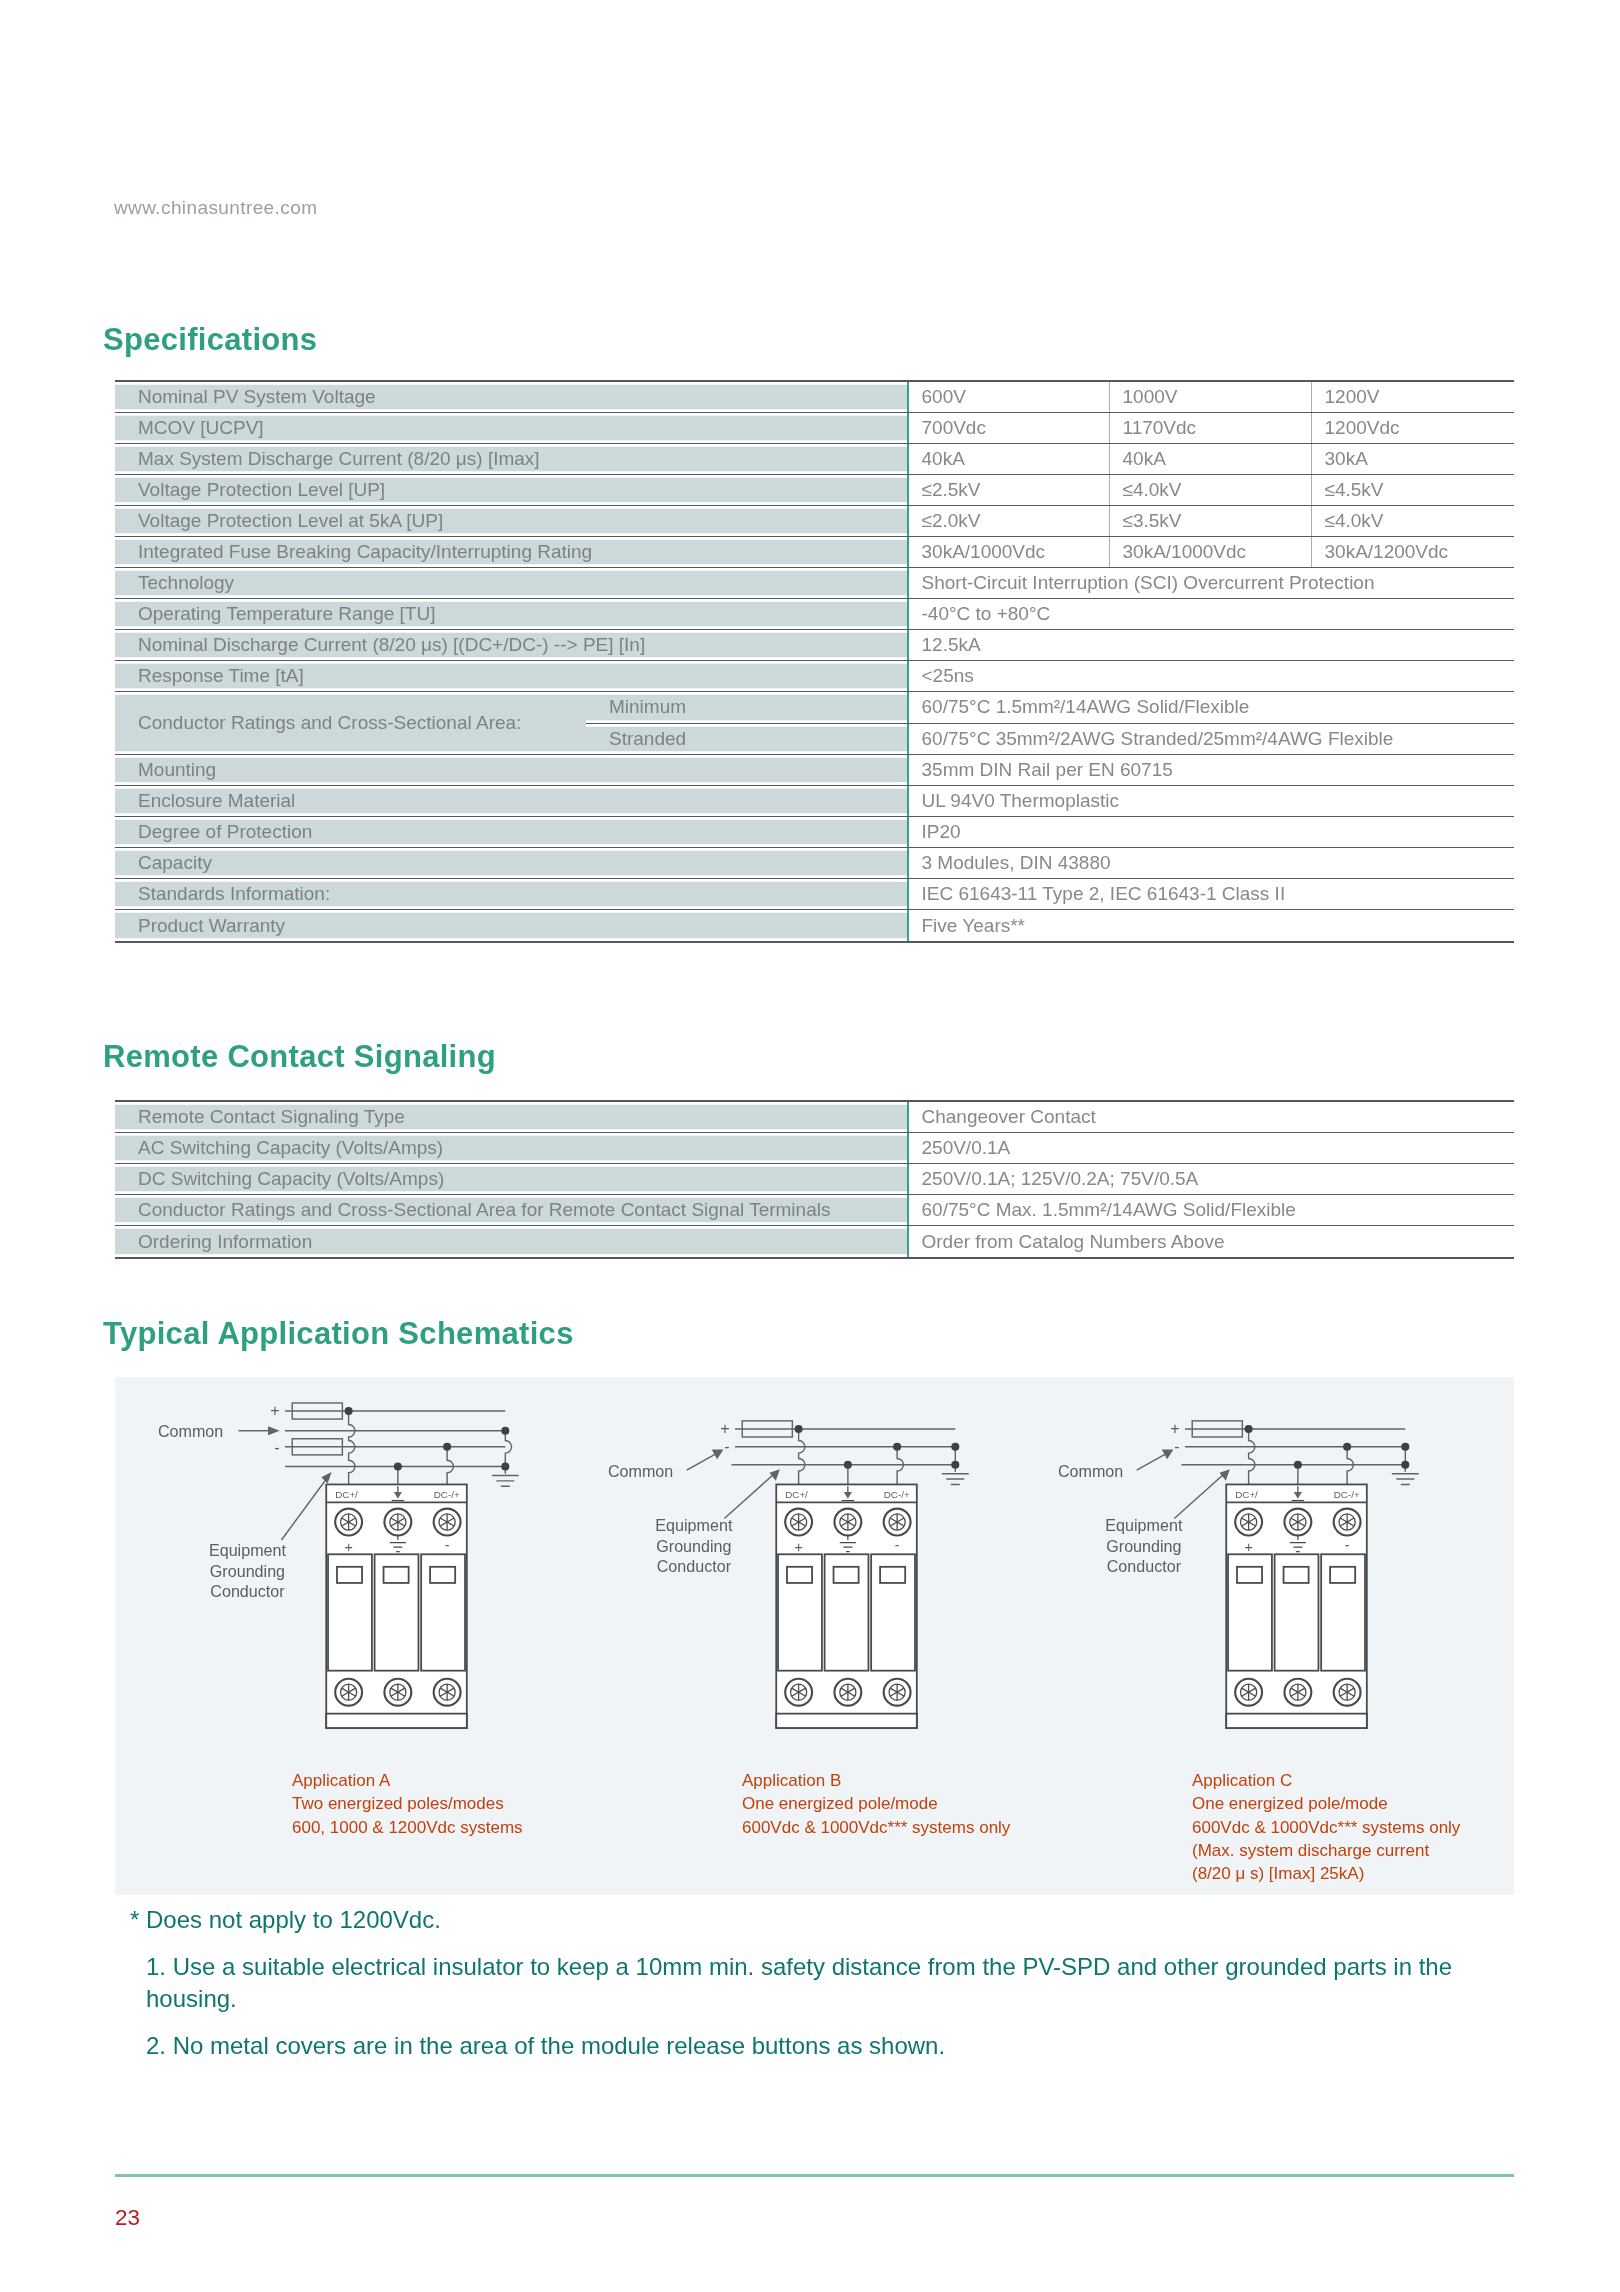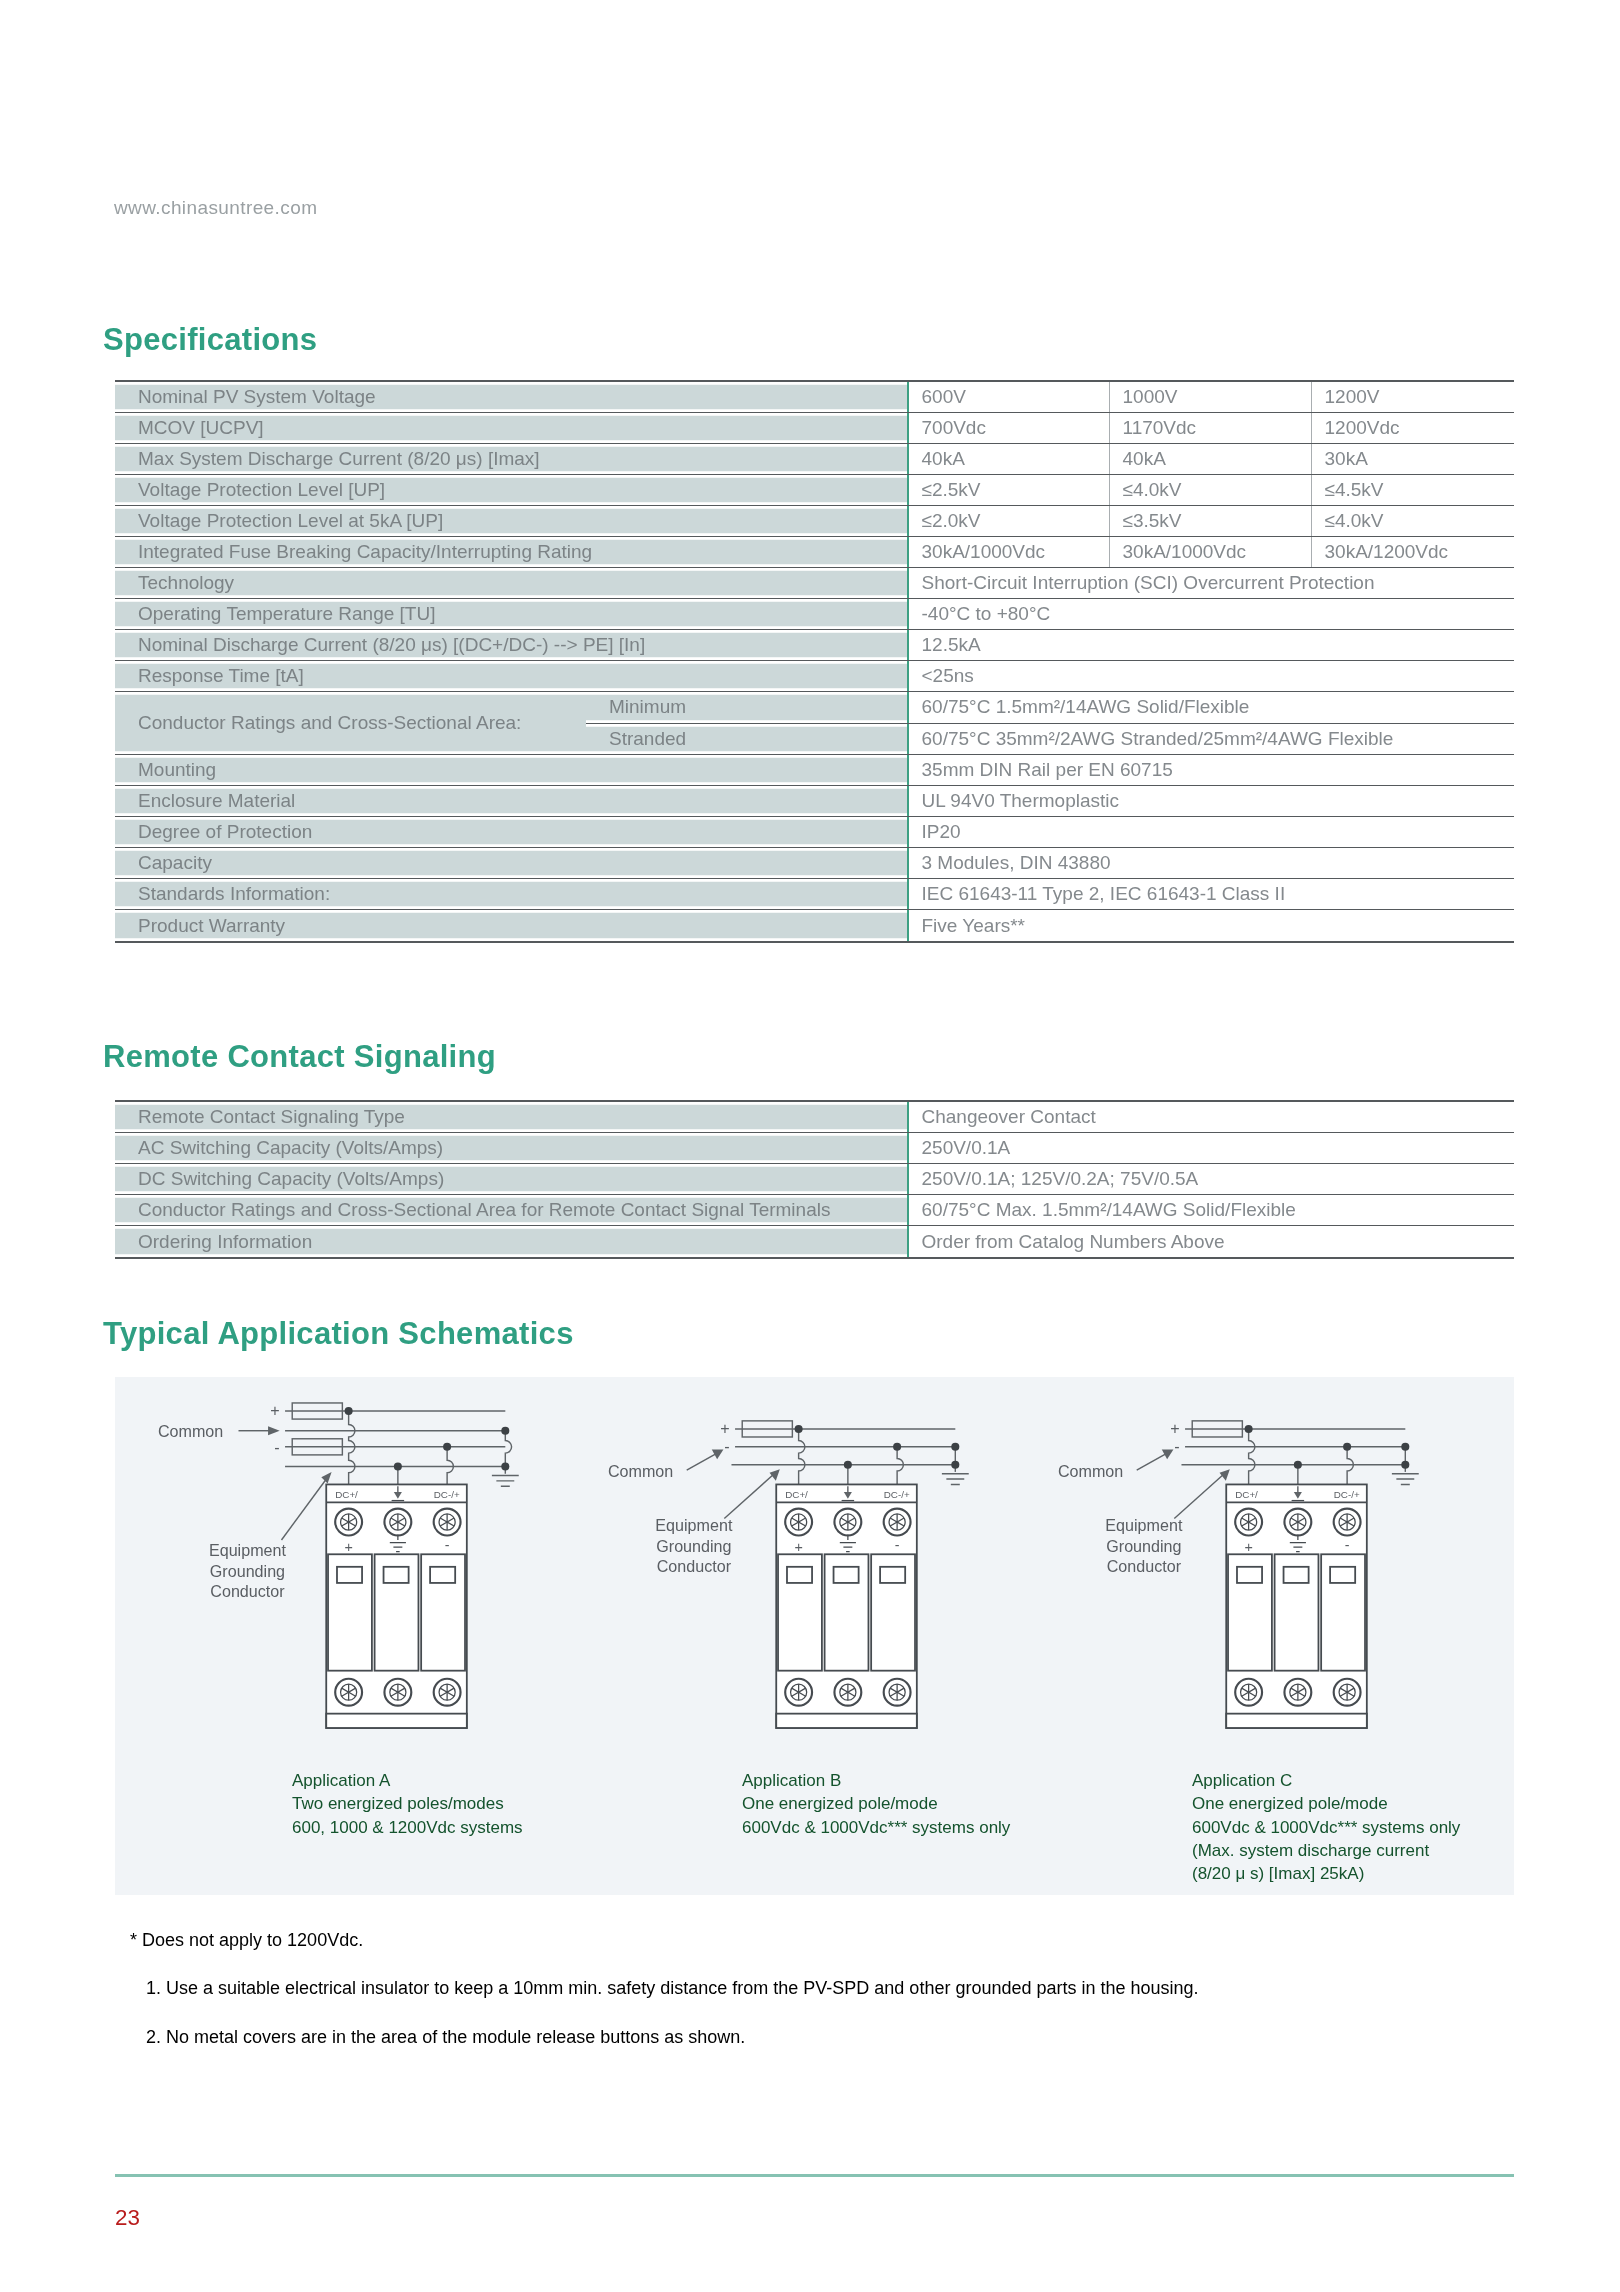--- a/index.html
+++ b/index.html
@@ -23,31 +23,31 @@
   .gright { flex:1; display:flex; flex-direction:column; }
   .grow { display:flex; flex:1; }
   .grow:first-child { border-bottom:1.8px solid #55595c; }
   .val { flex:1; display:flex; align-items:center; padding-left:12.5px; color:#84898d; border-left:2.7px solid #3da083; }
   .vcell { flex:0 0 202px; width:202px; display:flex; align-items:center; padding-left:12.5px; color:#84898d; border-left:0.9px solid #a9aeb1; }
   .vcell.first { border-left:2.7px solid #3da083; }
   .vcell.last { flex:1 1 auto; }
   .panel { position:absolute; left:115px; top:1377px; width:1399px; height:518px; background:#f1f4f7;
            display:flex; padding-left:32px; gap:36px; }
   .app-col { width:414px; flex:0 0 414px; }
-  .cap { margin-left:145px; margin-top:3.6px; font-size:17px; color:#14532d; line-height:1.38; }
+  .cap { margin-left:145px; margin-top:3.6px; font-size:17px; color:#c2410c; line-height:1.38; }
   .wire path, .wire rect { fill:none; stroke:#5f6468; stroke-width:1.6; }
   .wire rect { fill:none; }
   .dev path, .dev rect, .dev circle, .dev line { stroke:#464b50; fill:none; }
   .dev rect { fill:#ffffff; stroke-width:2; }
   .dev .thin { stroke-width:1.4; }
   svg text { fill:#5a5e63; }
   .dot { fill:#3c4145; stroke:none; }
   .ah { fill:#5f6468; stroke:none; }
   .footnotes { position:absolute; left:130px; top:1904px; width:1361px; }
-  .fn { font-size:18px; color:#000000; margin-bottom:14.3px; line-height:1.35;margin-top:24px; }
+  .fn { font-size:24px; color:#0f766e; margin-bottom:14.3px; line-height:1.35; }
   .fn.indent { margin-left:16px; }
   .bottom-rule { position:absolute; left:115px; top:2174px; width:1399px; height:2.7px; background:#86c2b2; }
   .page-num { position:absolute; left:115px; top:2205px; font-size:22.4px; color:#b91c1c; }
 </style>
 </head>
 <body>
 
 <div class="url">www.chinasuntree.com</div>
 
 <h2 class="sec-title" id="t-spec">Specifications</h2>

